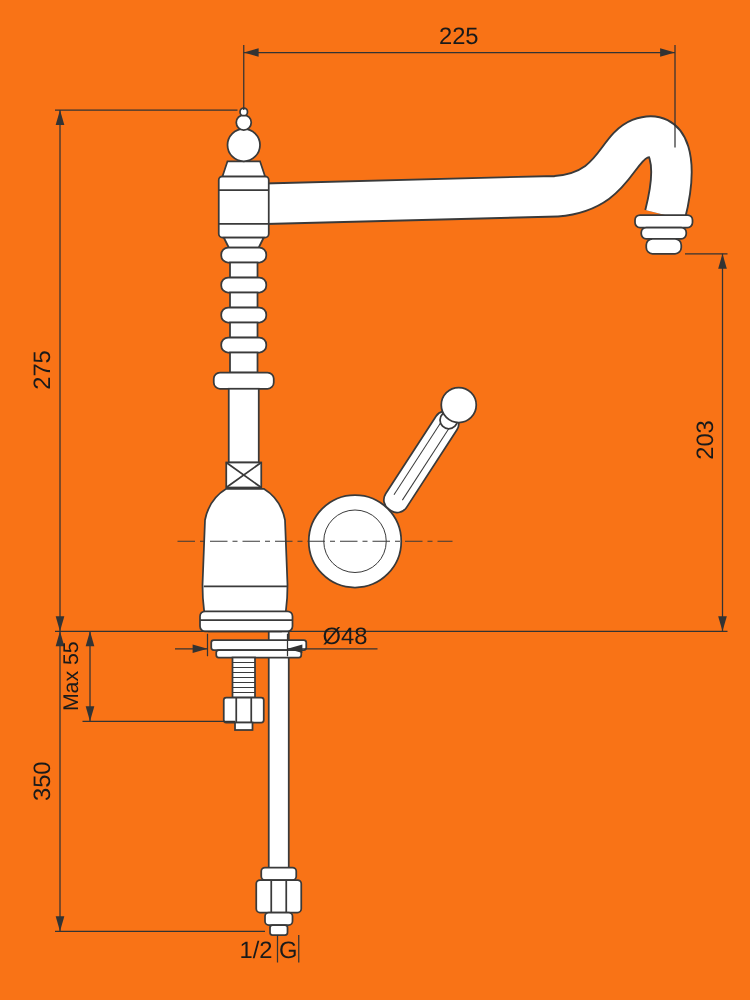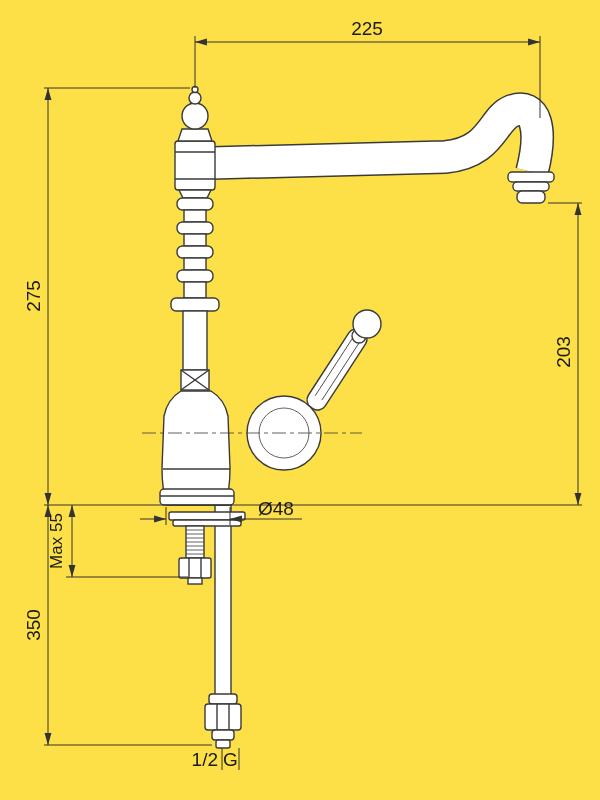--- a/index.html
+++ b/index.html
@@ -1,16 +1,16 @@
 <!DOCTYPE html>
 <html><head>
 <meta charset="utf-8">
 <style>
   html,body{margin:0;padding:0;background:#ffffff;}
-  .page{width:600px;height:800px;background:#fde047;position:relative;overflow:hidden;}
+  .page{width:600px;height:800px;background:#f97316;position:relative;overflow:hidden;}
   svg{display:block;}
   .fixture{stroke:#3a3a3a;stroke-width:1.4;fill:none;}
   .fill-w{fill:#ffffff;}
   .thin{stroke-width:0.8;}
   .dim{stroke:#333333;stroke-width:1;fill:none;}
   .lbl{font-family:"Liberation Sans",sans-serif;font-size:19px;fill:#1a1a1a;}
   .lbl-s{font-size:17px;}
 </style>
 </head>
 <body>

